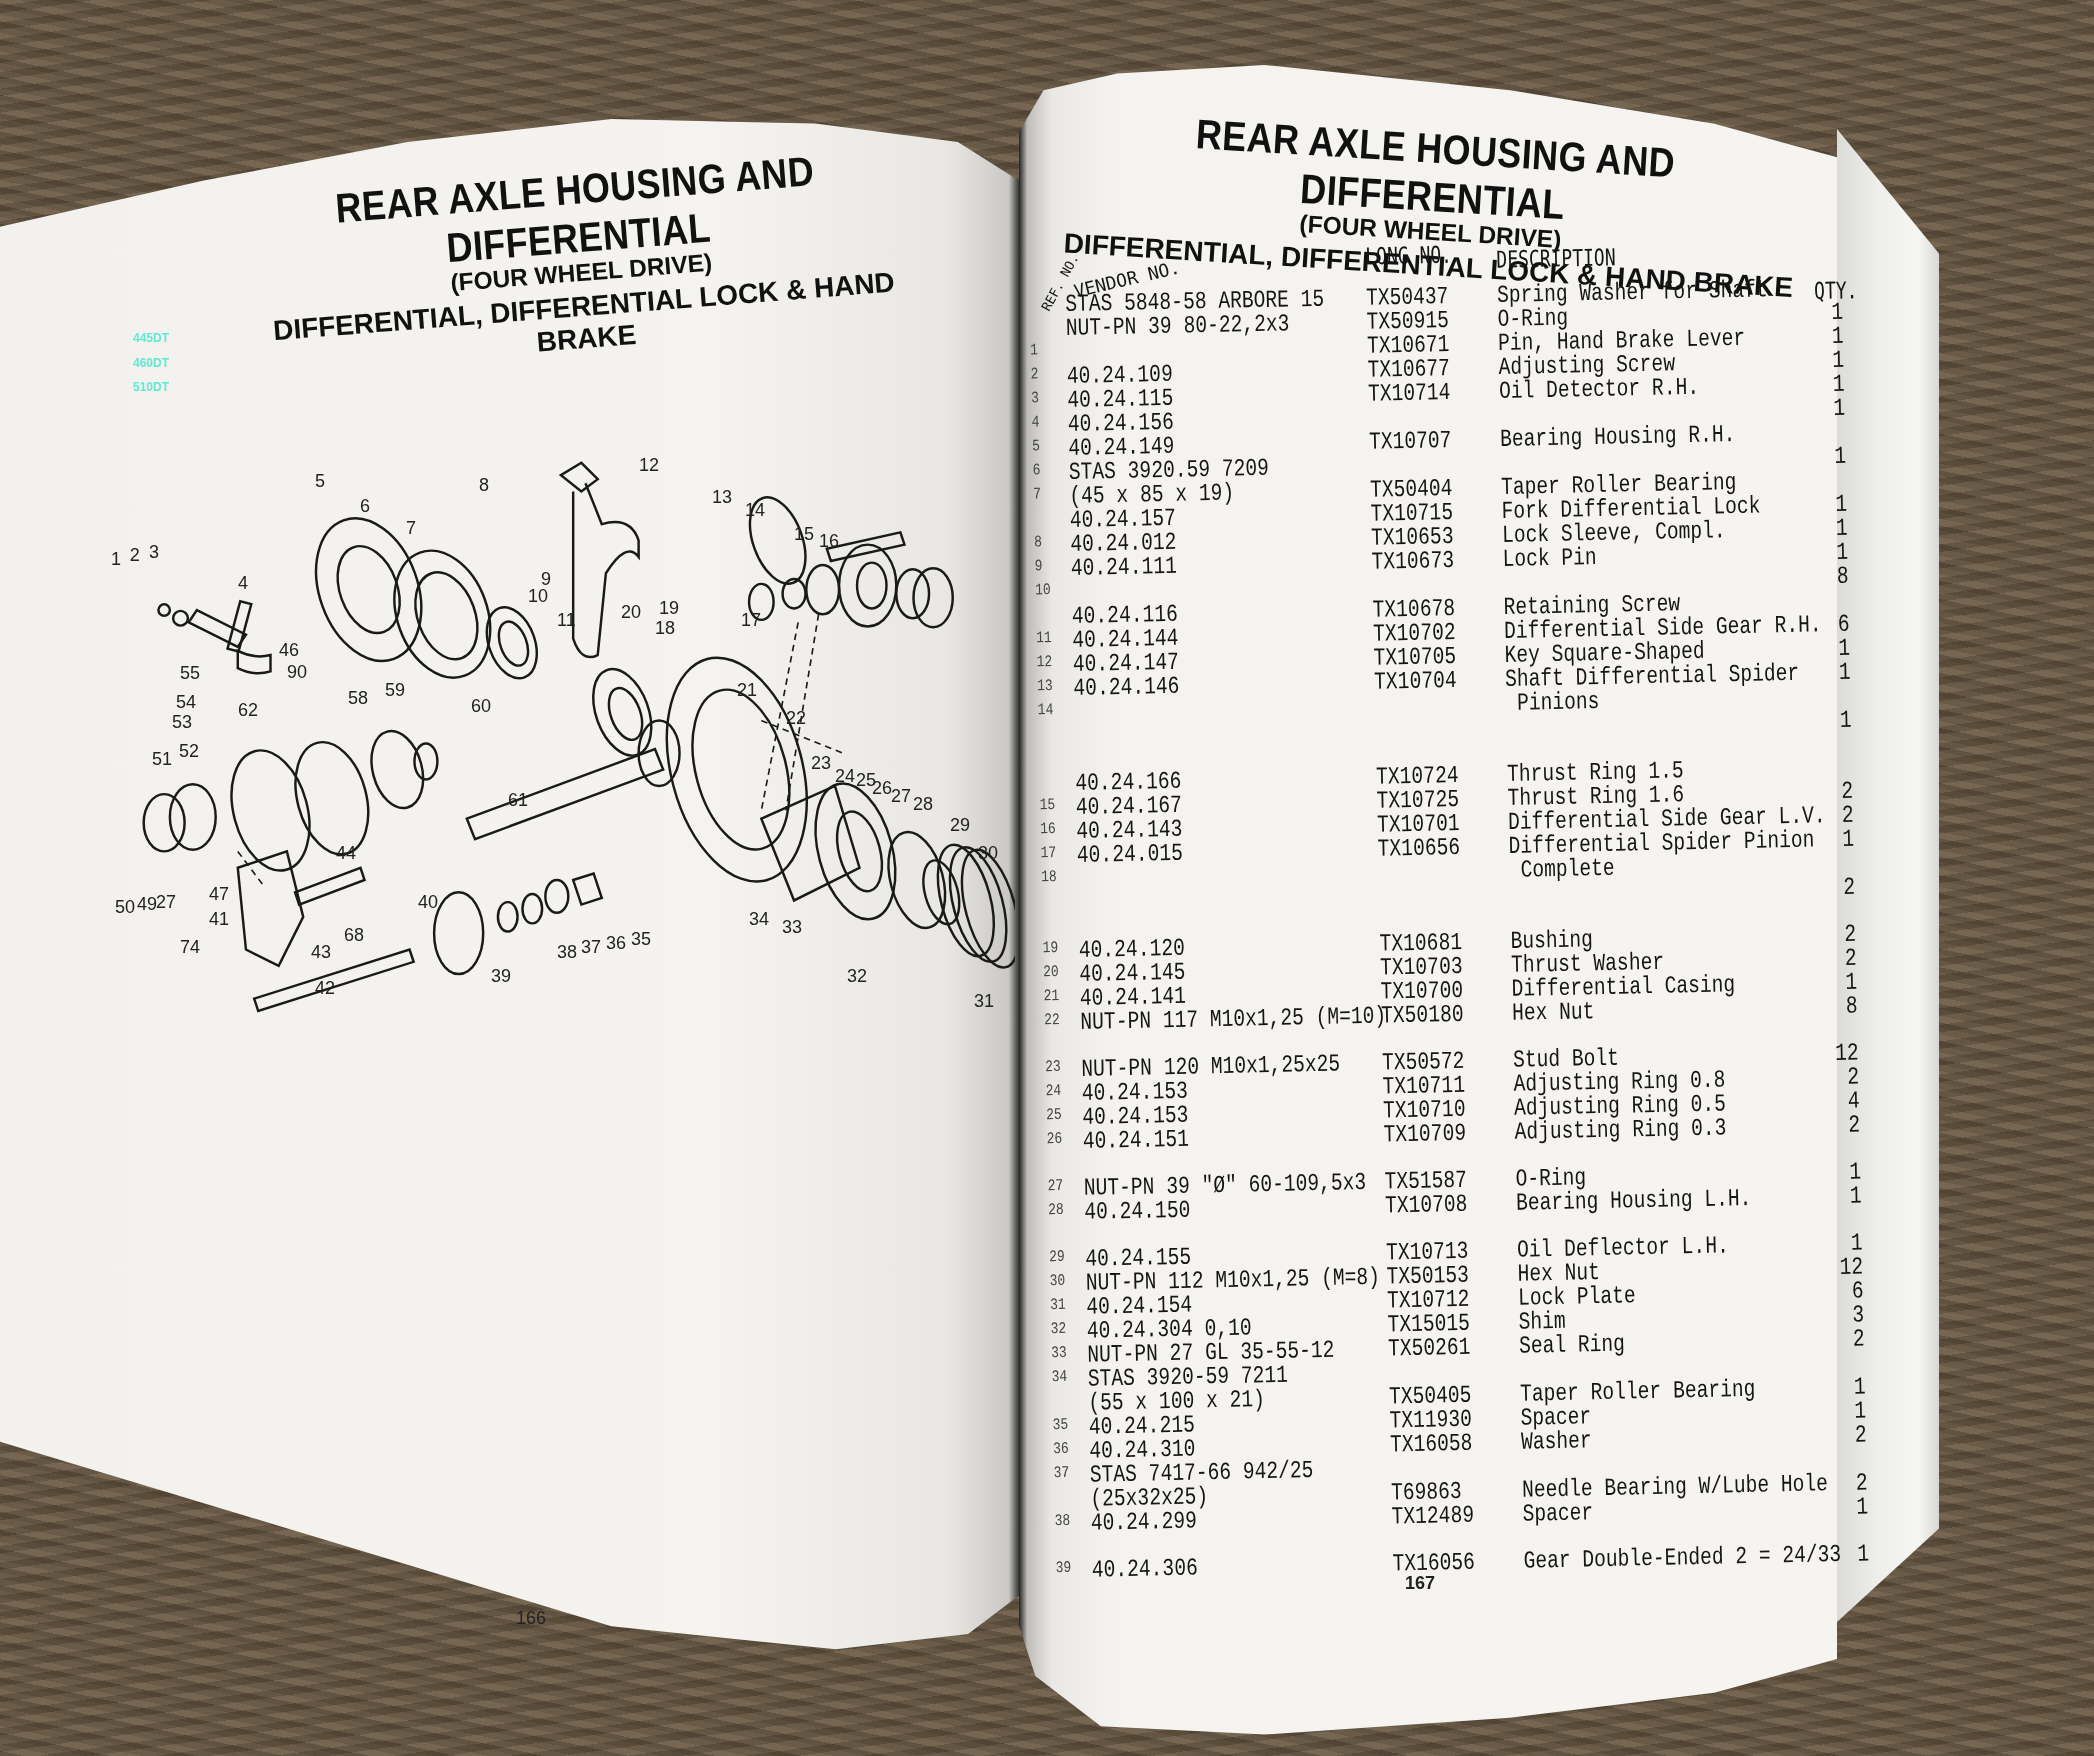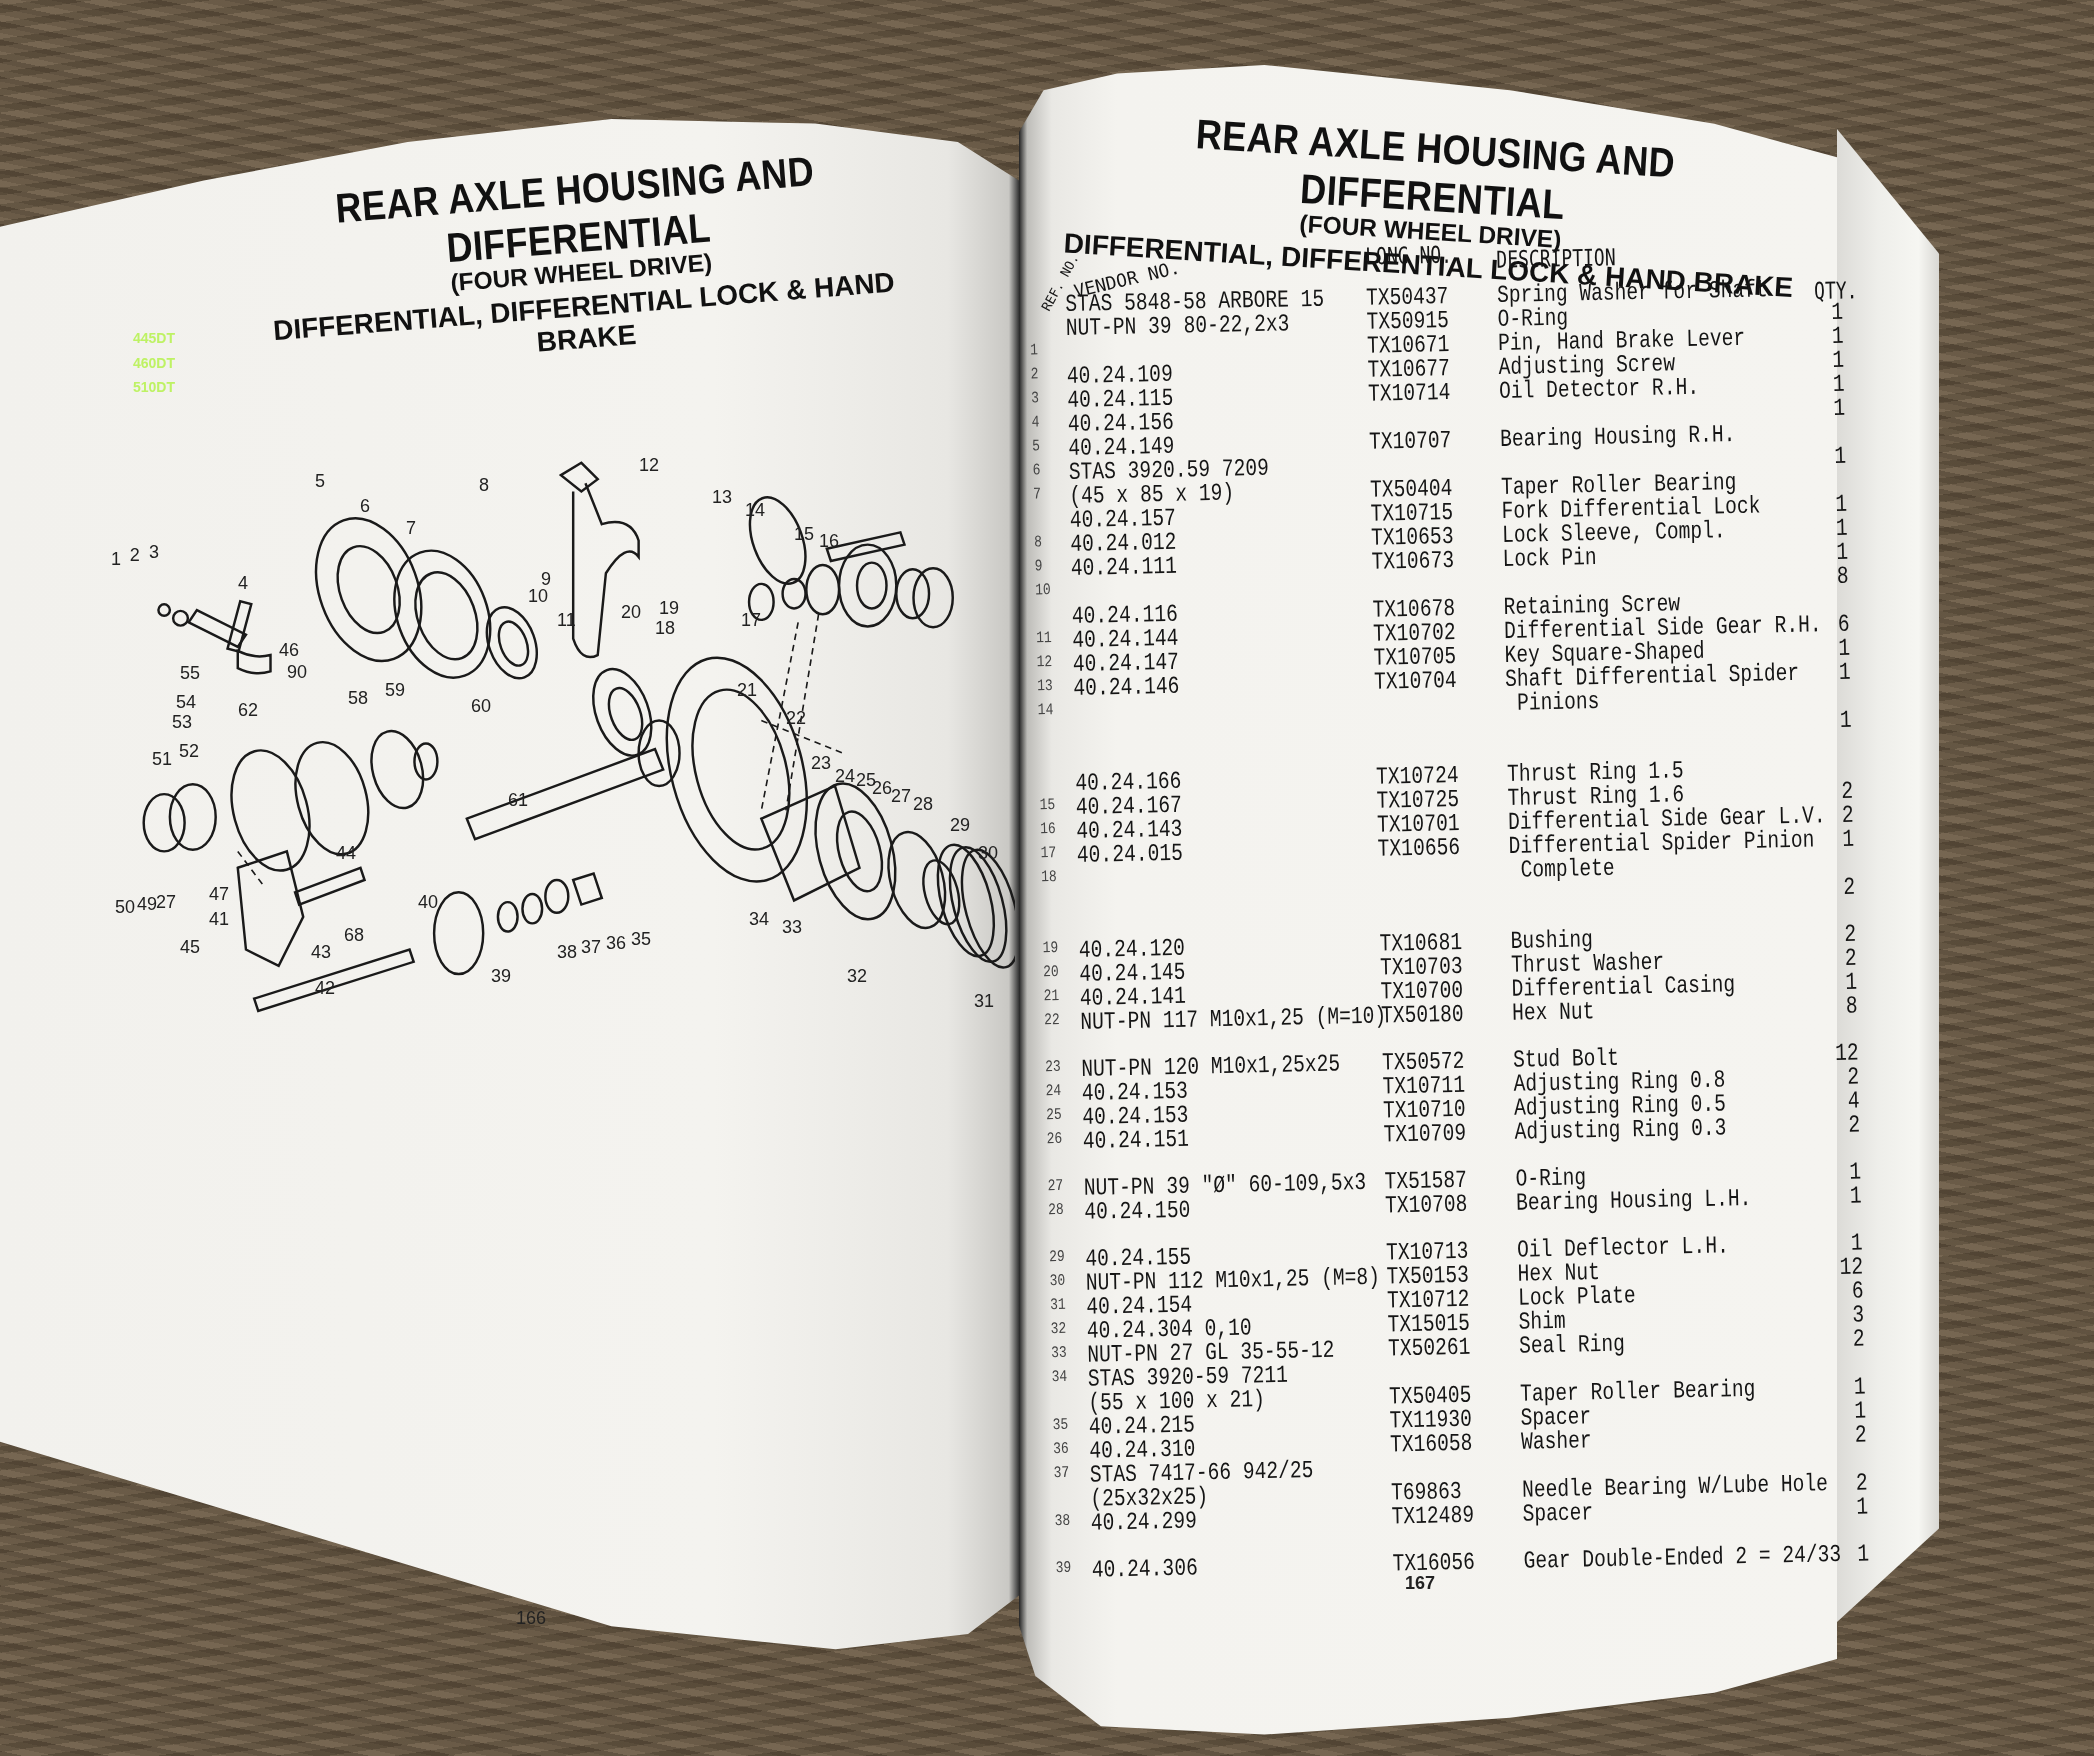--- a/index.html
+++ b/index.html
@@ -31,21 +31,21 @@
     background: linear-gradient(90deg, #dcdbd7, #eeeeea 40%, #f6f6f2 80%, #d8d7d3);
     clip-path: polygon(0 2%, 100% 10%, 100% 92%, 0 98%);
   }
   .title-block { position:absolute; text-align:center; color:#111; font-weight:bold; }
   .left-title { left:237px; top:172px; width:687px; transform: rotate(-4.5deg); }
   .right-title { left:1064px; top:131px; width:736px; transform: rotate(3.5deg); }
   .t1 { font-size:36px; letter-spacing:0.4px; font-family:"Liberation Sans", sans-serif; transform: scaleY(1.15); }
   .t2 { font-size:24.5px; margin-top:3.3px; }
   .t3 { font-size:28px; margin-top:3.3px; }
   .models {
-    position:absolute; left:133px; top:326px; font-weight:bold; font-size:14px; line-height:24.5px; color:#bef264;
+    position:absolute; left:133px; top:326px; font-weight:bold; font-size:12px; line-height:24.5px; color:#5eead4;
   }
   .diagram {
     position:absolute; left:115px; top:426px; width:900px; height:589px;
   }
   .callout { position:absolute; font-size:18px; color:#222; font-family:"Liberation Sans", sans-serif; }
   .pnum { position:absolute; font-size:18px; color:#222; }
   .parts {
     position:absolute; left:1056px; top:245px; width:802px;
     font-family:"Liberation Mono", monospace; color:#151515; font-size:19.6px;
     transform: rotate(-1.2deg); transform-origin: 0 0;
@@ -198,21 +198,21 @@
   <span class="callout" style="left:516px;top:503px">35</span>
   <span class="callout" style="left:491px;top:507px">36</span>
   <span class="callout" style="left:466px;top:511px">37</span>
   <span class="callout" style="left:442px;top:516px">38</span>
   <span class="callout" style="left:376px;top:540px">39</span>
   <span class="callout" style="left:303px;top:466px">40</span>
   <span class="callout" style="left:229px;top:499px">68</span>
   <span class="callout" style="left:200px;top:552px">42</span>
   <span class="callout" style="left:196px;top:516px">43</span>
   <span class="callout" style="left:221px;top:417px">44</span>
-  <span class="callout" style="left:65px;top:511px">45</span>
+  <span class="callout" style="left:65px;top:511px">74</span>
   <span class="callout" style="left:94px;top:483px">41</span>
   <span class="callout" style="left:94px;top:458px">47</span>
   <span class="callout" style="left:41px;top:466px">27</span>
   <span class="callout" style="left:22px;top:468px">49</span>
   <span class="callout" style="left:0px;top:471px">50</span>
   <span class="callout" style="left:37px;top:323px">51</span>
   <span class="callout" style="left:64px;top:315px">52</span>
   <span class="callout" style="left:57px;top:286px">53</span>
   <span class="callout" style="left:61px;top:266px">54</span>
   <span class="callout" style="left:65px;top:237px">55</span>

